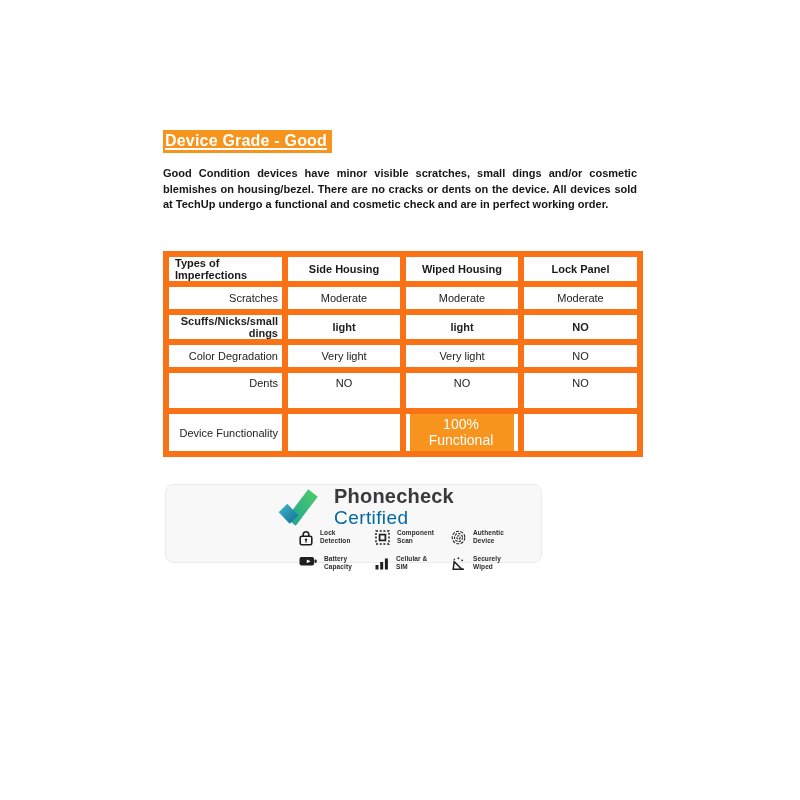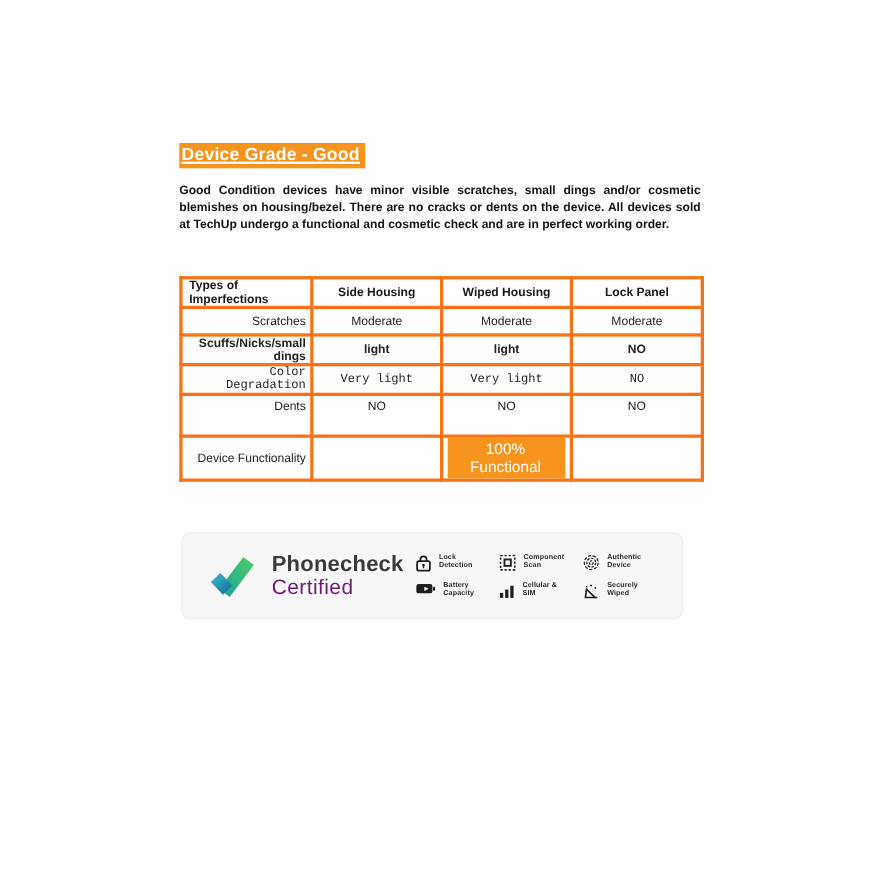--- a/index.html
+++ b/index.html
@@ -22,45 +22,45 @@
     position:absolute;left:163px;top:166px;width:474px;margin:0;
     font-size:11px;font-weight:700;line-height:15.5px;color:#161616;
     text-align:justify;
   }
   
   table.imperfections{
     position:absolute;left:163px;top:251px;width:474px;
     border-collapse:collapse;table-layout:fixed;
   }
   table.imperfections th,table.imperfections td{
-    border:3px solid #f97316;font-size:11px;padding:0 4px;vertical-align:middle;
+    border:6px solid #f97316;font-size:11px;padding:0 4px;vertical-align:middle;
   }
   table.imperfections th{font-weight:700;height:21px;text-align:center;}
   table.imperfections th:first-child{text-align:left;padding-left:6px;}
   table.imperfections td{text-align:center;font-weight:400;color:#222;}
   table.imperfections td:first-child{text-align:right;padding-left:6px;}
   tbody tr:nth-child(1) td{height:22px;}
   tbody tr:nth-child(2) td{height:21px;font-weight:bold;}
-  tbody tr:nth-child(3) td{height:22px;font-family:Liberation Mono, monospace;}
+  tbody tr:nth-child(3) td{height:22px;}
   tbody tr:nth-child(4) td{height:31px;vertical-align:top;padding-top:4px;}
   tbody tr:nth-child(5) td{height:26px;}
   .hl{
     background:var(--orange,#F6941D);color:#fff;
     padding:2px 6px 3px 4px;font-size:14px;display:inline-block;
   }
   
   .card{
-    position:absolute;left:165px;top:484px;width:456px;height:79px;
+    position:absolute;left:165px;top:484px;width:377px;height:79px;
     background:#f8f8f8;border:1px solid #ececec;border-radius:8px;
-    display:flex;align-items:center;box-sizing:border-box;
+    display:flex;align-items:center;box-sizing:border-box;flex-direction:column;
   }
   .logo-wrap{display:flex;align-items:center;margin-left:24px;}
   .logo-check{margin-right:13px;}
   .brand-name{font-size:20px;font-weight:700;color:#3a3a3a;line-height:21px;letter-spacing:.2px;}
-  .brand-sub{font-size:19px;font-weight:400;color:#701a75;line-height:21px;letter-spacing:.4px;}
+  .brand-sub{font-size:19px;font-weight:400;color:#0369a1;line-height:21px;letter-spacing:.4px;}
   .features{
     margin-left:auto;margin-right:14px;
     display:grid;grid-template-columns:repeat(3,76px);column-gap:0;row-gap:9px;
   }
   .feature{display:flex;align-items:flex-start;gap:7px;}
   .feature .ficon{flex:0 0 auto;margin-top:1px;}
   .flabel{
     font-size:6.5px;font-weight:700;line-height:7.5px;color:#2b2b2b;
     width:44px;letter-spacing:.1px;
   }

